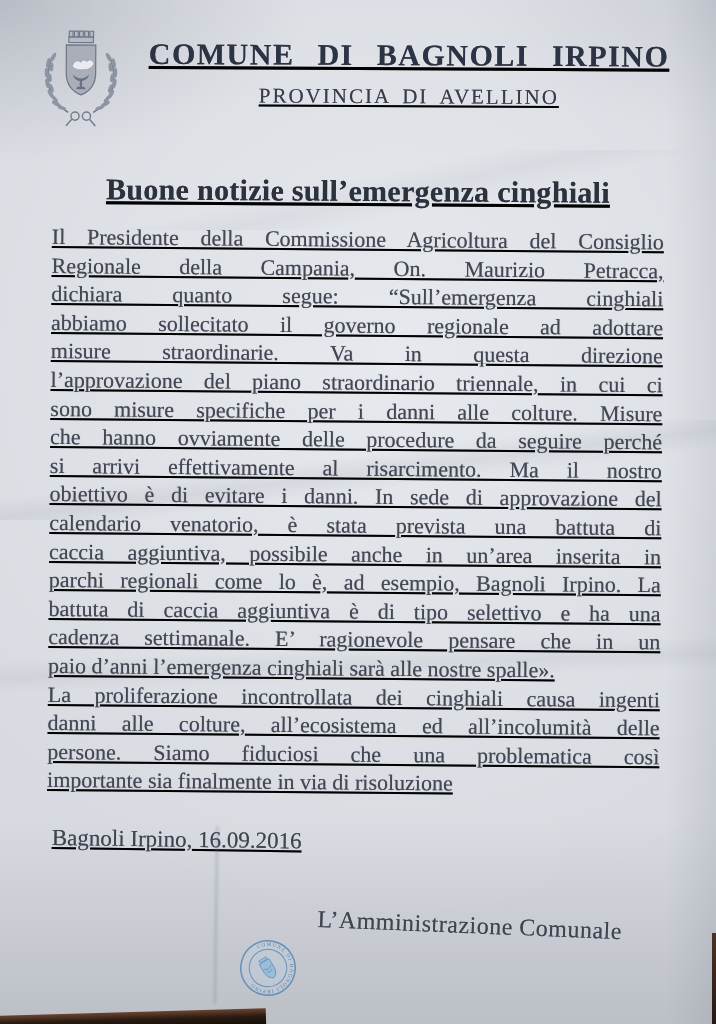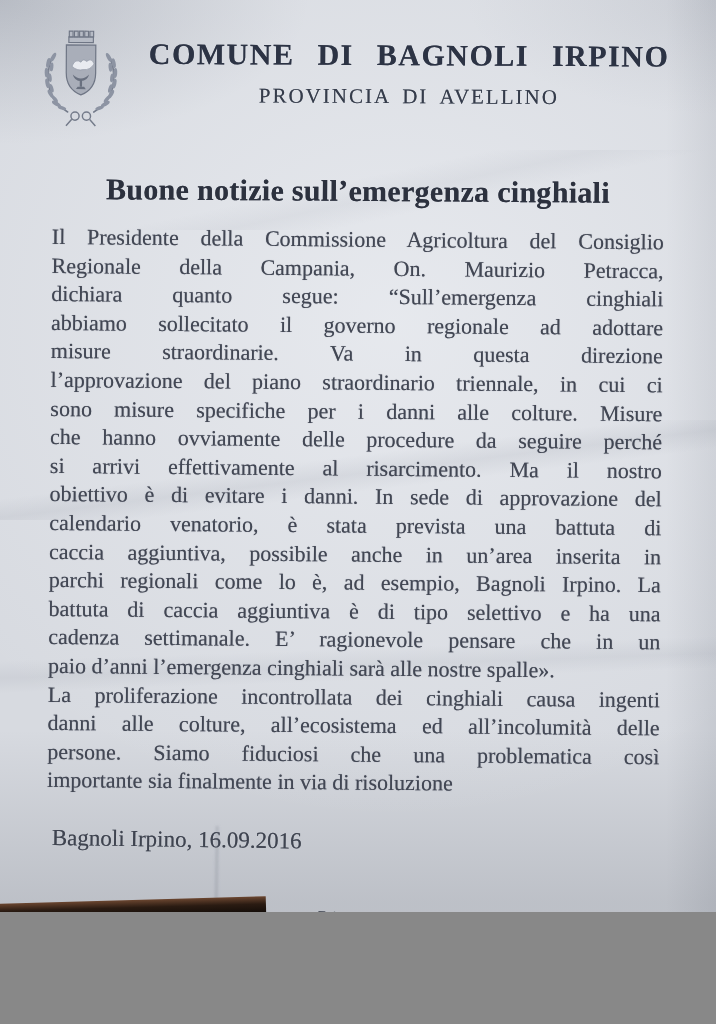--- a/index.html
+++ b/index.html
@@ -1,28 +1,29 @@
 <!DOCTYPE html>
 <html style="--paper: #d7dae0; --ink: #424754; --header-ink: #2c3344; --stamp-blue: #4f83b4;"><head>
 <meta charset="utf-8">
 <style>
   :root{
     --paper:#d7dae0; --ink:#424754; --header-ink:#2c3344; --stamp-blue:#4f83b4;
   }
   html,body{margin:0;padding:0;background:#888;}
   .photo{
-    position:relative;width:716px;height:912px;overflow:hidden;
+    position:relative;width:716px;height:1024px;overflow:hidden;
     font-family:"Liberation Serif",serif;
     background-color:var(--paper);
     background-image:
       radial-gradient(140% 100% at 55% 35%, rgba(243,245,249,.55) 0%, rgba(243,245,249,0) 55%),
       radial-gradient(60% 22% at 0% 0%, rgba(106,113,127,.30), rgba(106,113,127,0) 72%),
       radial-gradient(50% 18% at 100% 0%, rgba(118,124,138,.16), rgba(118,124,138,0) 70%),
       linear-gradient(to bottom, rgba(0,0,0,0) 80%, rgba(84,89,100,.20) 99%),
       linear-gradient(to right, rgba(0,0,0,0) 93%, rgba(98,104,118,.14));
+    text-decoration: underline;
   }
   .header{display:flex;align-items:flex-start;padding:22px 28px 0 32px;transform:rotate(.3deg);}
   .emblem{width:98px;flex:0 0 auto;}
   .header-text{flex:1;text-align:center;padding-top:16px;}
   .commune{font-size:30px;font-weight:bold;color:var(--header-ink);letter-spacing:1.5px;word-spacing:14px;text-shadow:0 0 .6px rgba(44,51,68,.7);}
   .province{font-size:21px;color:#353c4b;letter-spacing:2px;word-spacing:5px;margin-top:12px;text-shadow:0 0 .5px rgba(53,60,75,.6);}
   .title{margin-top:44px;text-align:center;font-size:30px;font-weight:bold;color:#2c313e;transform:rotate(.4deg);letter-spacing:.3px;text-shadow:0 0 .6px rgba(44,49,62,.7);}
   .bodytext{margin:15px 52px 0 52px;transform:rotate(.5deg);transform-origin:0 0;color:var(--ink);font-size:22px;line-height:28.6px;text-shadow:0 0 .7px rgba(66,71,84,.65);}
   .line{text-align:justify;text-align-last:justify;}
   .line.last{text-align-last:left;}

